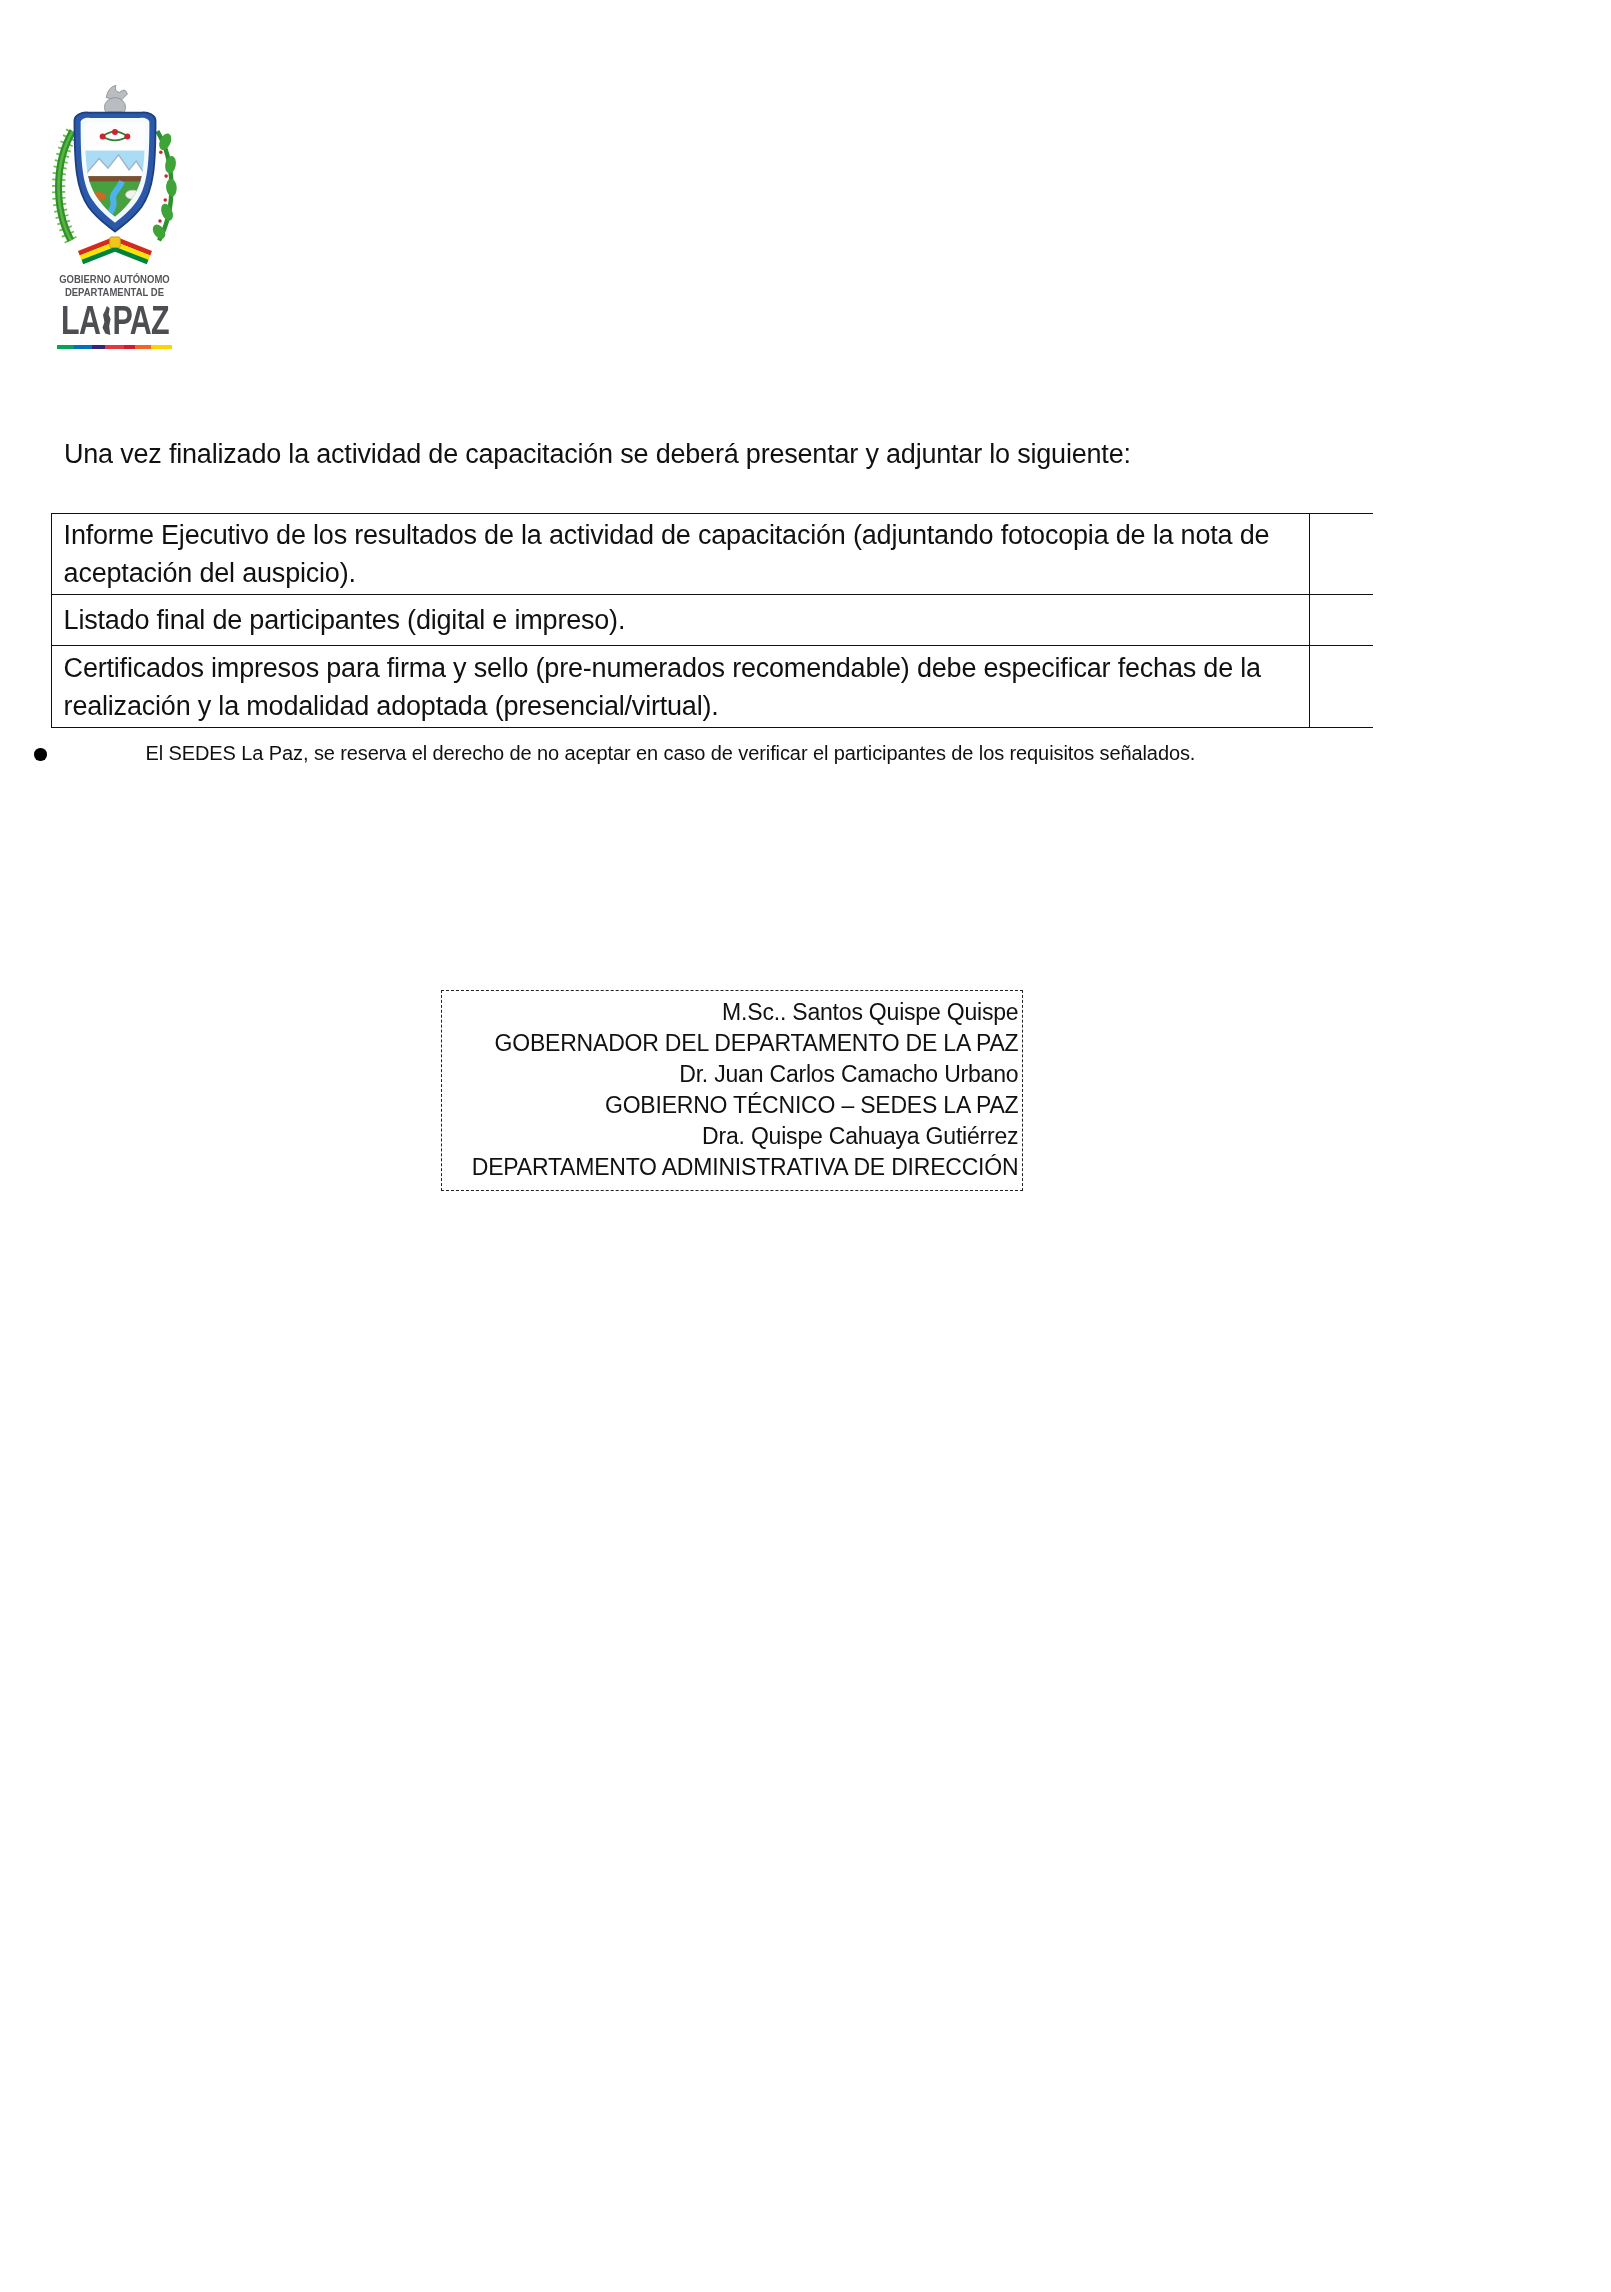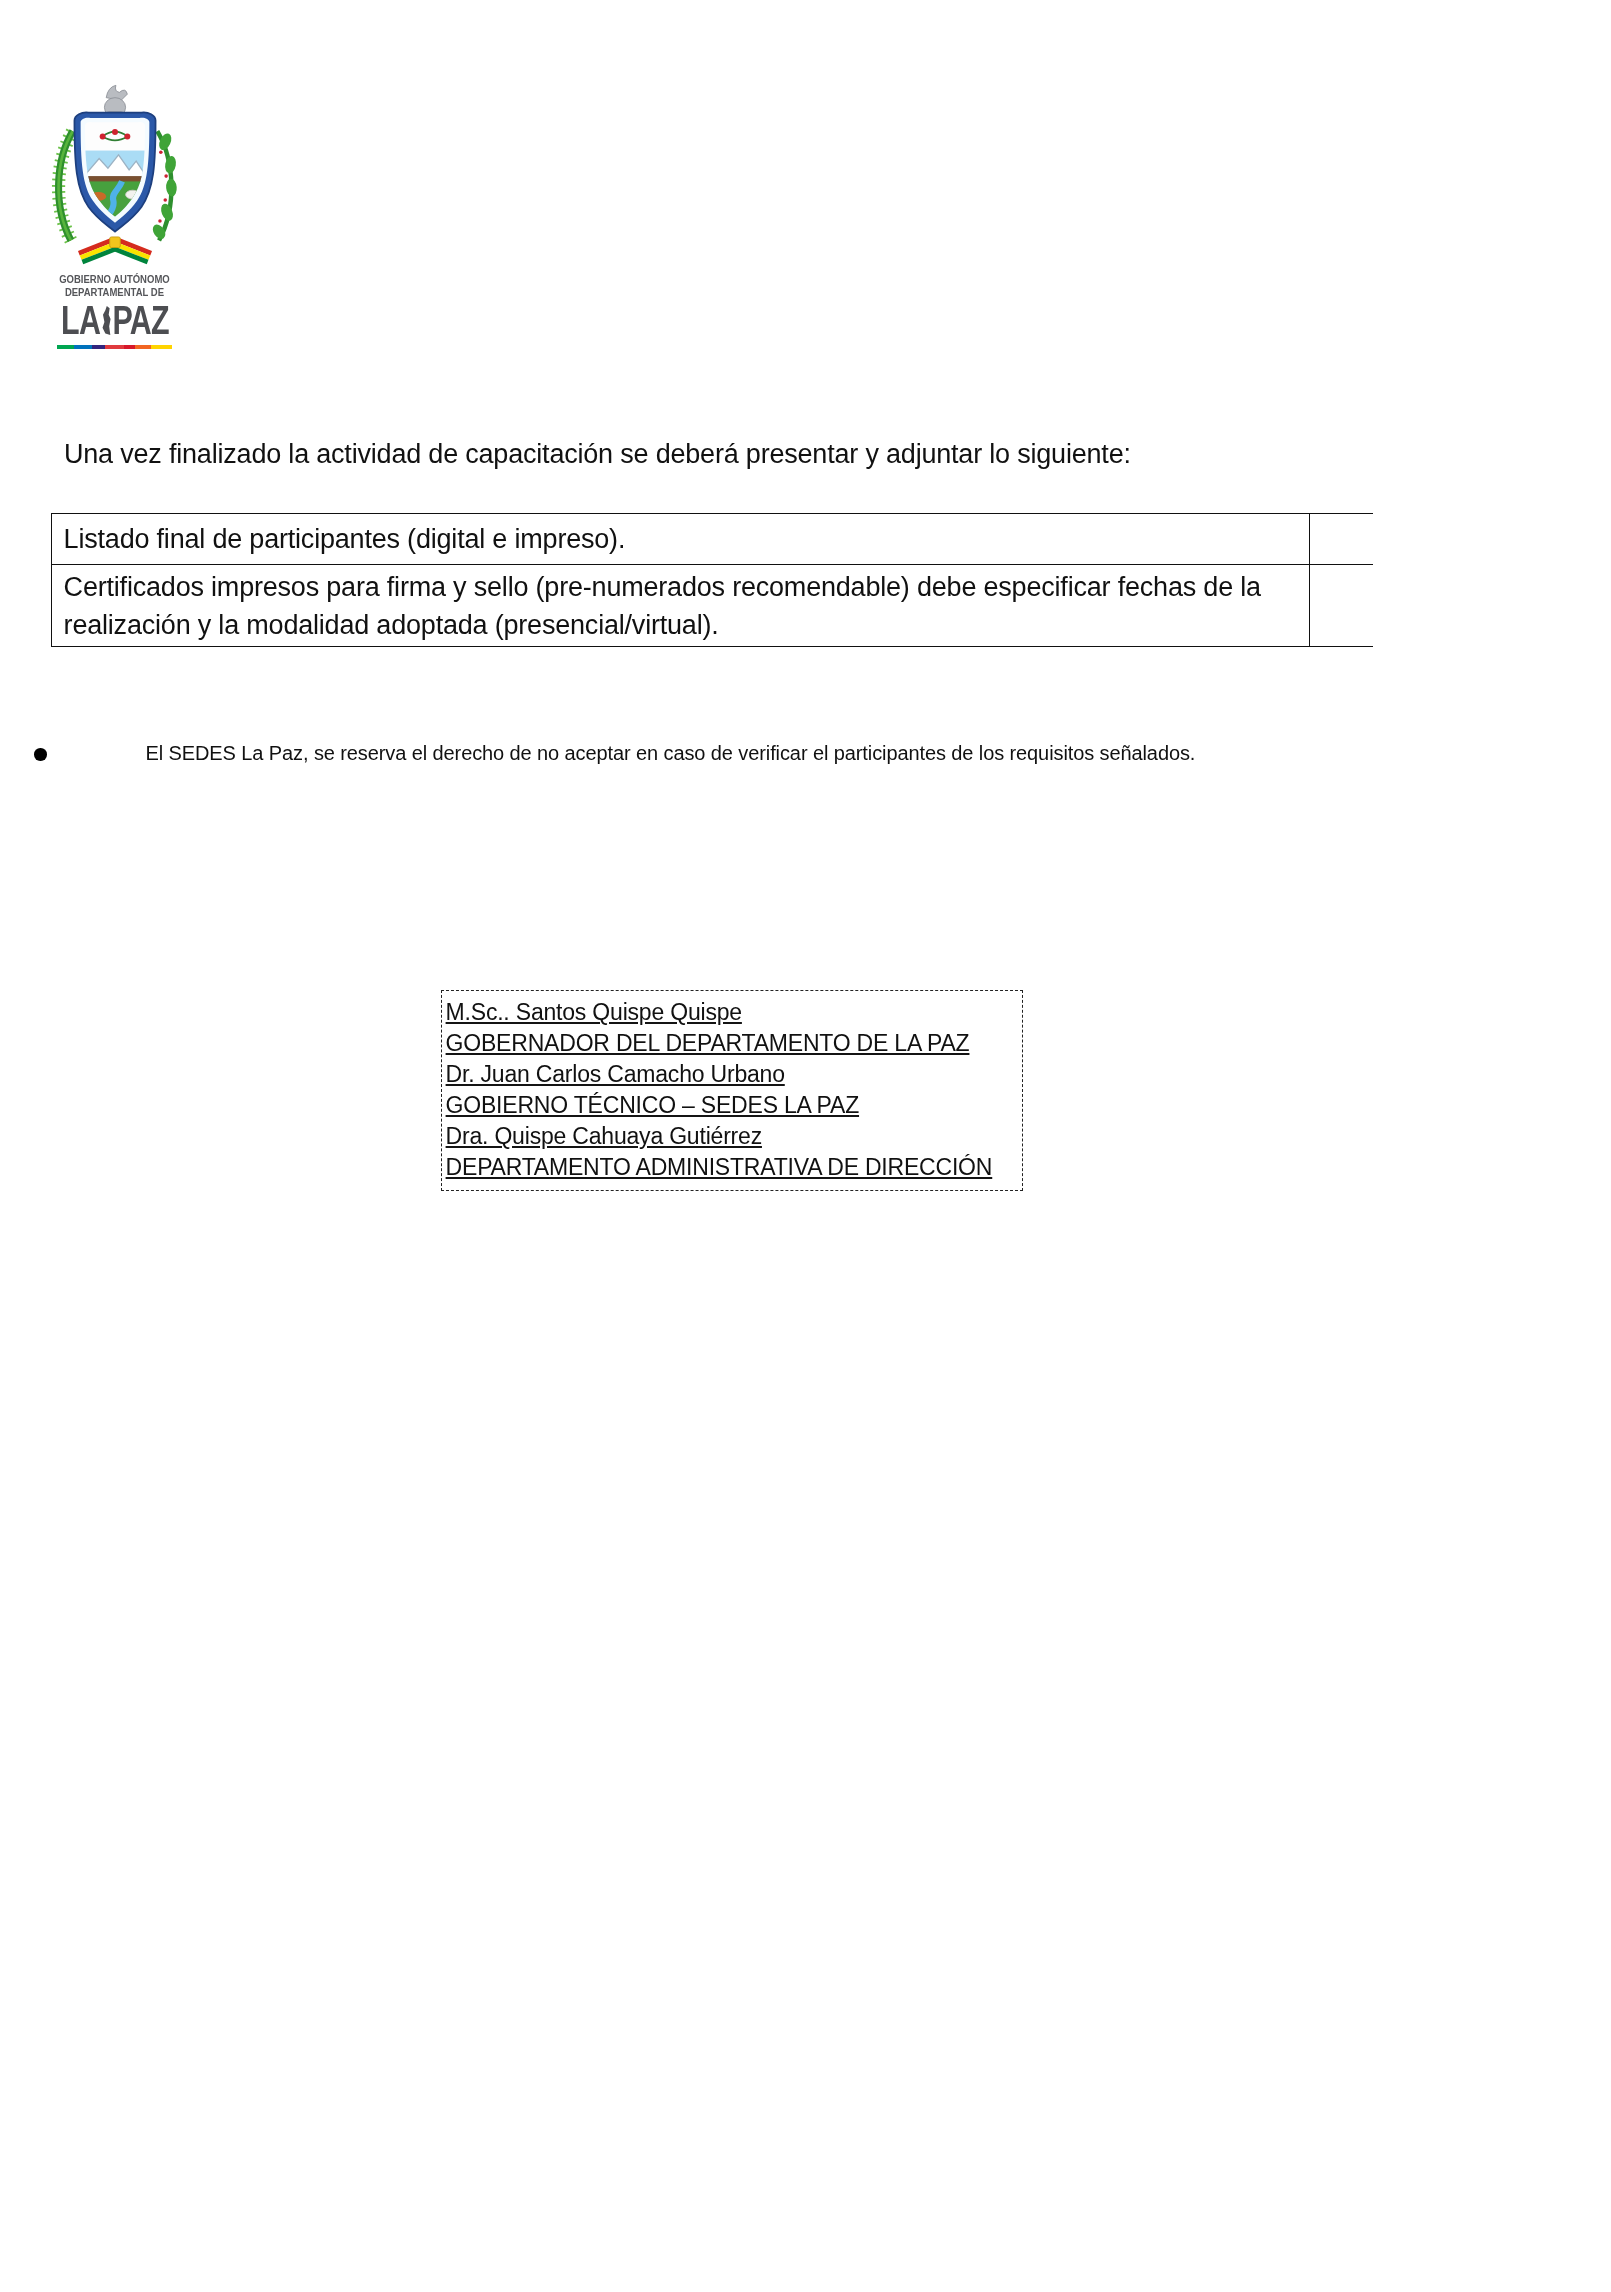--- a/index.html
+++ b/index.html
@@ -41,21 +41,21 @@
     padding:1.8px 14.3px 1.8px 11.6px;vertical-align:middle;color:#111;}
   .req-table tr.r1{height:81px;}
   .req-table tr.r2{height:51px;}
   .req-table tr.r3{height:82px;}
 
   .note{position:absolute;left:34px;top:698px;display:flex;align-items:flex-start;}
   .note-bullet{width:12.5px;height:12.5px;border-radius:50%;background:#000;margin-top:6.3px;flex:0 0 auto;}
   .note-text{margin-left:99px;font-size:20px;color:#111;letter-spacing:-0.1px;}
 
   .sign-box{position:absolute;left:441px;top:946px;width:582px;box-sizing:border-box;
-    border:1.8px dashed #222;padding:6.3px 3.6px;text-align:left;text-decoration:underline;}
+    border:1.8px dashed #222;padding:6.3px 3.6px;text-align:right;}
   .sign-line{font-size:23px;line-height:31px;color:#111;letter-spacing:-0.2px;white-space:nowrap;}
 </style>
 </head>
 <body>
 
 <div class="page">
 
   <div class="left-logo">
     <svg class="escudo" viewBox="0 0 152 212" width="134" height="190" aria-hidden="true">
 
@@ -163,20 +163,24 @@
   </div>
 
   <div class="intro">Una vez finalizado la actividad de capacitación se deberá presentar y adjuntar lo siguiente:</div>
 
   <table class="req-table">
     <colgroup>
         <col style="width:1258px">
         <col style="width:244px">
       </colgroup>
     <tbody>
+      <tr class="r1">
+        <td>Informe Ejecutivo de los resultados de la actividad de capacitación (adjuntando fotocopia de la nota de aceptación del auspicio).</td>
+        <td></td>
+      </tr>
       <tr class="r2">
         <td>Listado final de participantes (digital e impreso).</td>
         <td></td>
       </tr>
       <tr class="r3">
         <td>Certificados impresos para firma y sello (pre-numerados recomendable) debe especificar fechas de la realización y la modalidad adoptada (presencial/virtual).</td>
         <td></td>
       </tr>
     </tbody>
   </table>

